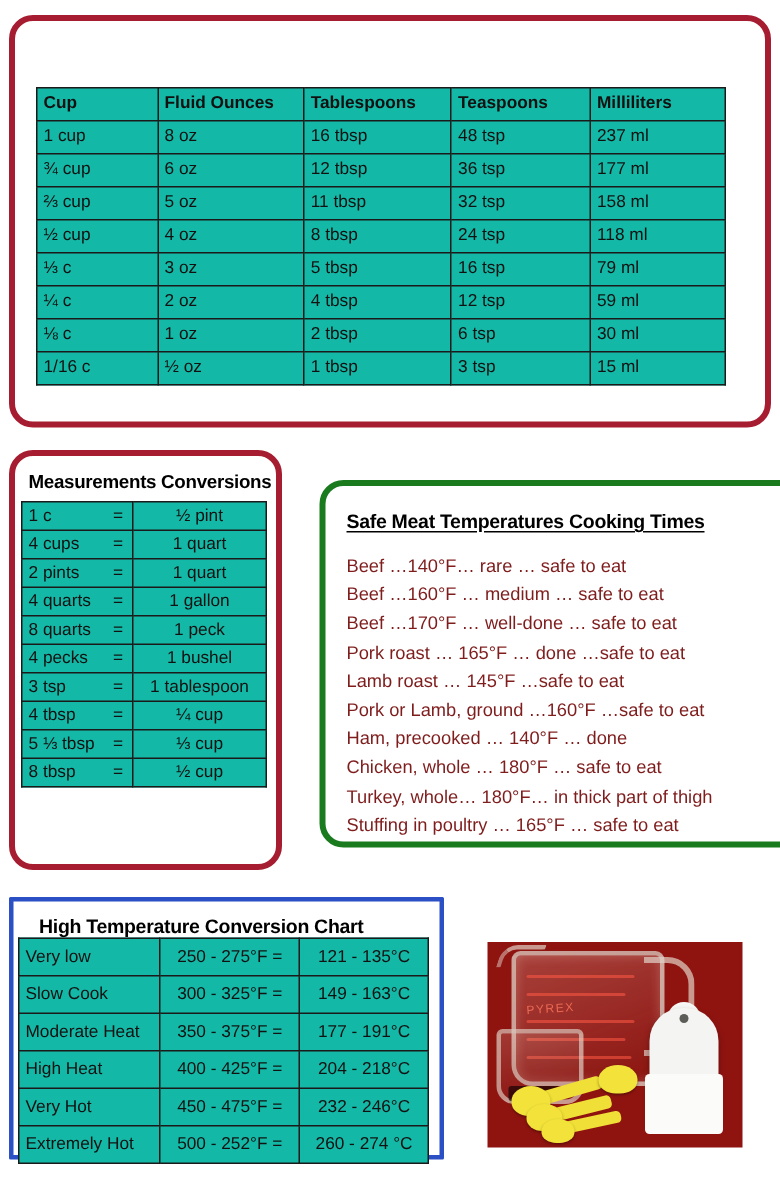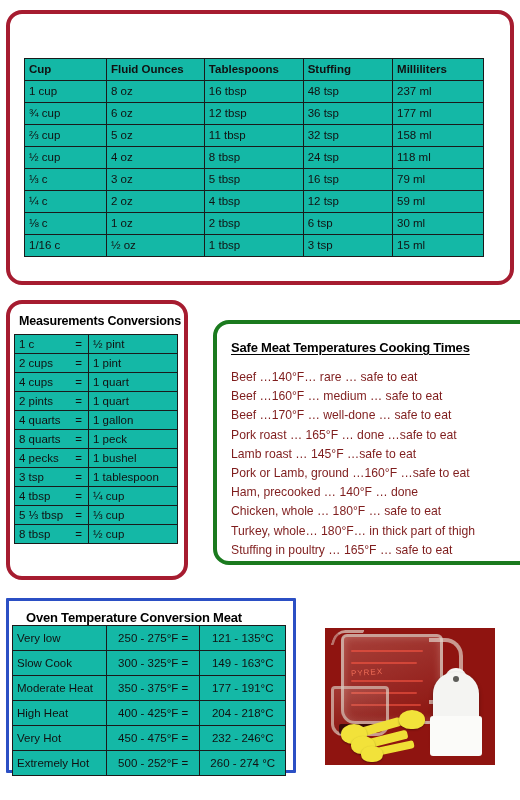--- a/index.html
+++ b/index.html
@@ -77,21 +77,21 @@
   #main-table .c0 { width: 86px; }
   #main-table .c1 { width: 94px; }
   #main-table .c2 { width: 96px; }
   #main-table .c3 { width: 92px; }
   #main-table .c4 { width: 92px; }
 
   
   #meas-table-wrap { position: absolute; left: 14px; top: 334px; width: 164px; }
   #meas-table td { height: 18px; font-size: 11.5px; padding: 0 4px; }
   #meas-table .mc-l { width: 72px; }
-  #meas-table .mc-r { width: 88px; text-align: left; }
+  #meas-table .mc-r { width: 88px; text-align: center; }
   .eq-row { display: flex; justify-content: space-between; align-items: center; }
   .eq-row .qty { text-align: left; }
   .eq-row .eq { text-align: right; padding-right: 2px; }
 
   
   #oven-table-wrap { position: absolute; left: 12px; top: 625px; width: 274px; }
   #oven-table td { height: 22px; font-size: 11.5px; }
   #oven-table .o0 { width: 92px; text-align: left; }
   #oven-table .o1 { width: 96px; text-align: center; }
   #oven-table .o2 { width: 86px; text-align: center; }
@@ -226,21 +226,21 @@
   <div class="title title-main" style="position:absolute; left:14px; top:14px;margin-top:40px;">Measurement Conversion Chart</div>
 </div>
 
 <div id="main-table-wrap">
   <table id="main-table">
     <thead>
       <tr>
         <th class="c0 t-left">Cup</th>
         <th class="c1 t-center">Fluid Ounces</th>
         <th class="c2 t-center">Tablespoons</th>
-        <th class="c3 t-center">Stuffing</th>
+        <th class="c3 t-center">Teaspoons</th>
         <th class="c4 t-center">Milliliters</th>
       </tr>
     </thead>
     <tbody id="main-table-body">
         <tr>
           <td class="c0 t-left">1 cup</td>
           <td class="c1 t-center">8 oz</td>
           <td class="c2 t-center">16 tbsp</td>
           <td class="c3 t-center">48 tsp</td>
           <td class="c4 t-center">237 ml</td>
@@ -306,29 +306,20 @@
   <table id="meas-table">
     <tbody id="meas-table-body">
         <tr>
           <td class="mc-l">
             <div class="eq-row">
               <span class="qty">1 c</span>
               <span class="eq">=</span>
             </div>
           </td>
           <td class="mc-r">½ pint</td>
-        </tr>
-        <tr>
-          <td class="mc-l">
-            <div class="eq-row">
-              <span class="qty">2 cups</span>
-              <span class="eq">=</span>
-            </div>
-          </td>
-          <td class="mc-r">1 pint</td>
         </tr>
         <tr>
           <td class="mc-l">
             <div class="eq-row">
               <span class="qty">4 cups</span>
               <span class="eq">=</span>
             </div>
           </td>
           <td class="mc-r">1 quart</td>
         </tr>
@@ -418,21 +409,21 @@
       <div class="meat-line">Lamb roast … 145°F …safe to eat</div>
       <div class="meat-line">Pork or Lamb, ground …160°F …safe to eat</div>
       <div class="meat-line">Ham, precooked …  140°F … done</div>
       <div class="meat-line">Chicken, whole …  180°F … safe to eat</div>
       <div class="meat-line">Turkey, whole… 180°F… in thick part of thigh</div>
       <div class="meat-line">Stuffing in poultry … 165°F …  safe to eat</div>
     </div>
 </div>
 
 <div class="panel panel-blue" style="left:6px; top:598px; width:290px; height:175px;">
-  <div class="title title-sub" style="position:absolute; left:17px; top:9px; font-size:13px;">Oven Temperature Conversion Meat</div>
+  <div class="title title-sub" style="position:absolute; left:17px; top:9px; font-size:13px;">High Temperature Conversion Chart</div>
 </div>
 
 <div id="oven-table-wrap">
   <table id="oven-table">
     <tbody id="oven-table-body">
         <tr>
           <td class="o0">Very low</td>
           <td class="o1">250 - 275°F =</td>
           <td class="o2">121 - 135°C</td>
         </tr>

